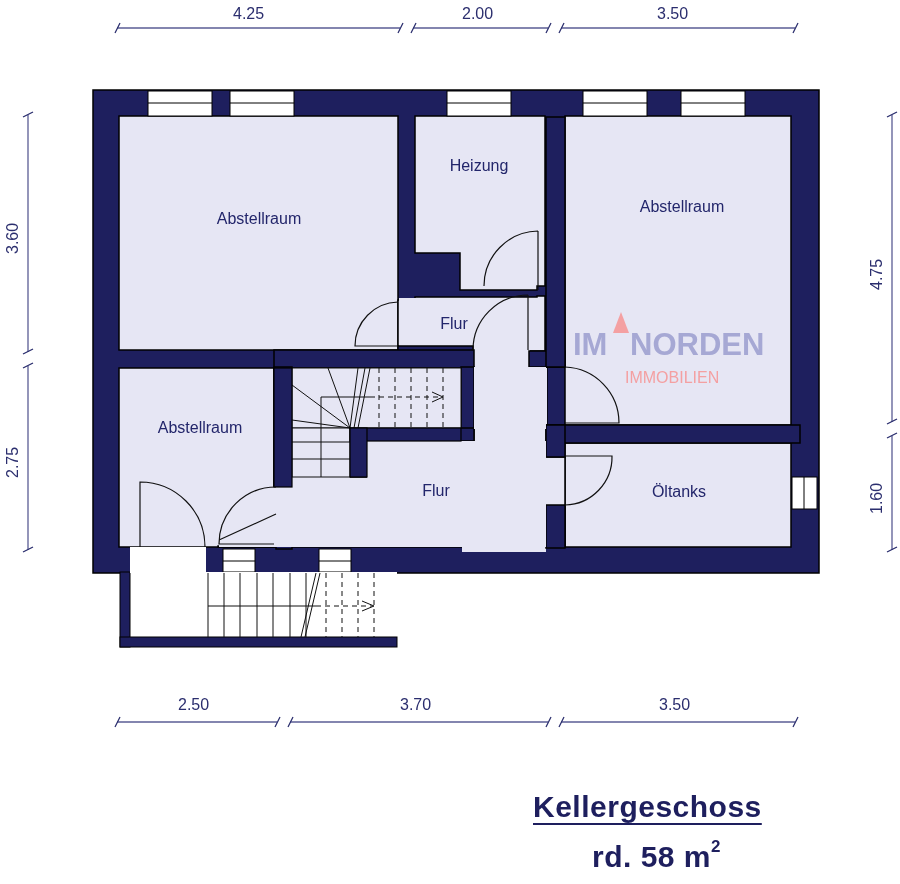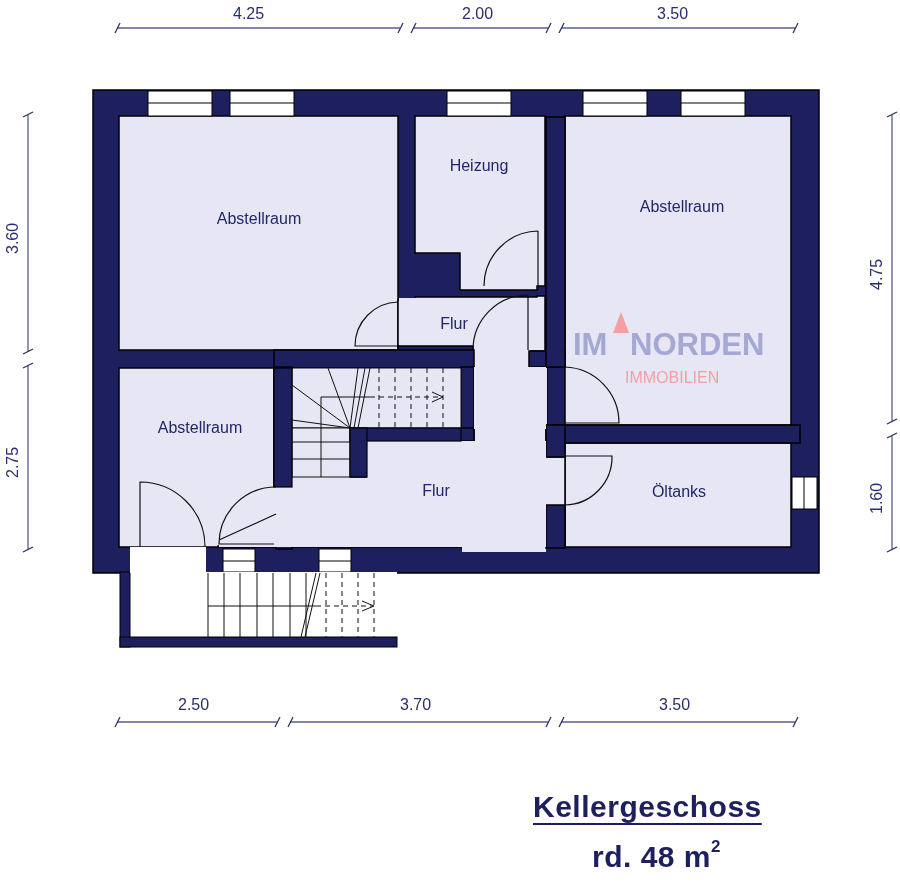--- a/index.html
+++ b/index.html
@@ -217,13 +217,13 @@
 
   <g>
     <polygon points="613,333 621,312 629,333" fill="#f4a0a2"></polygon>
     <text class="wm-big" x="573" y="355">IM</text>
     <text class="wm-big" x="630" y="355">NORDEN</text>
     <text class="wm-small" x="625" y="383">IMMOBILIEN</text>
   </g>
 </svg>
 
 <div class="title">Kellergeschoss</div>
-<div class="area"><span>rd. 48 m</span><sup>2</sup></div>
+<div class="area"><span>rd. 58 m</span><sup>2</sup></div>
 
 </body></html>

